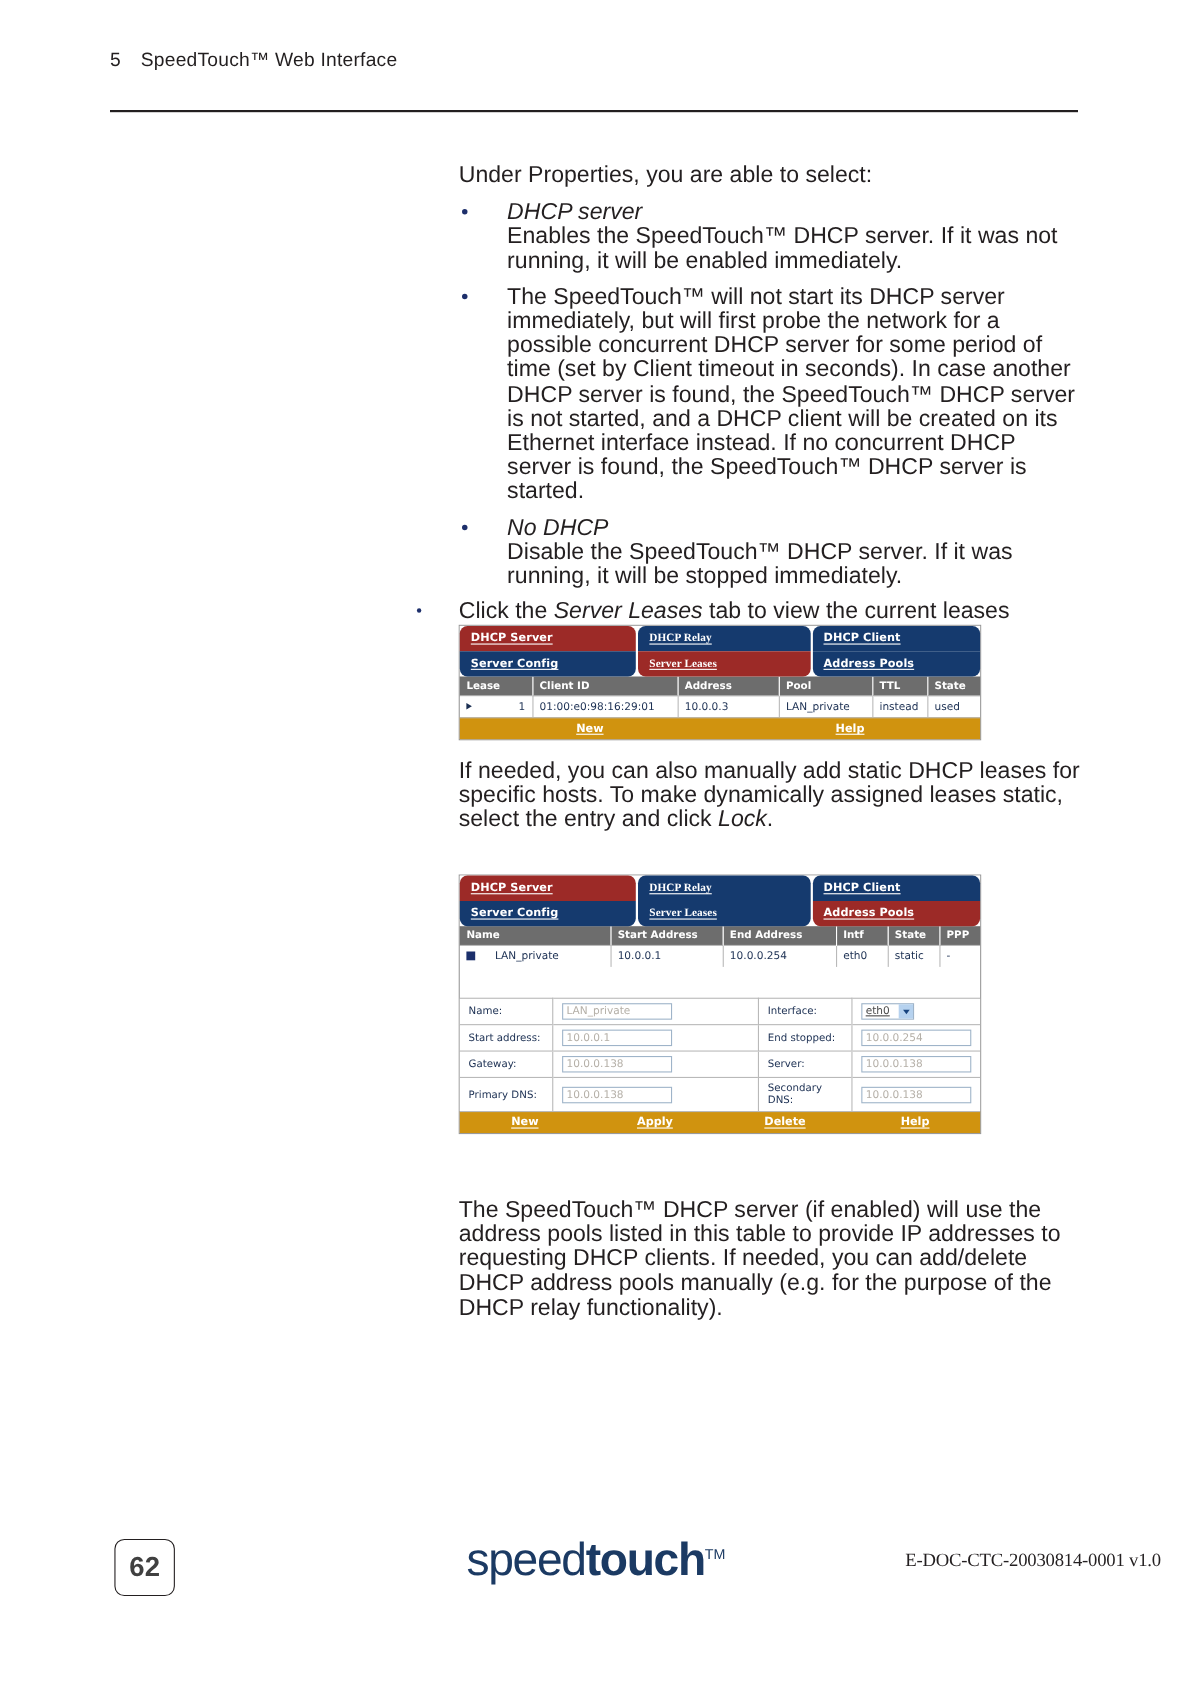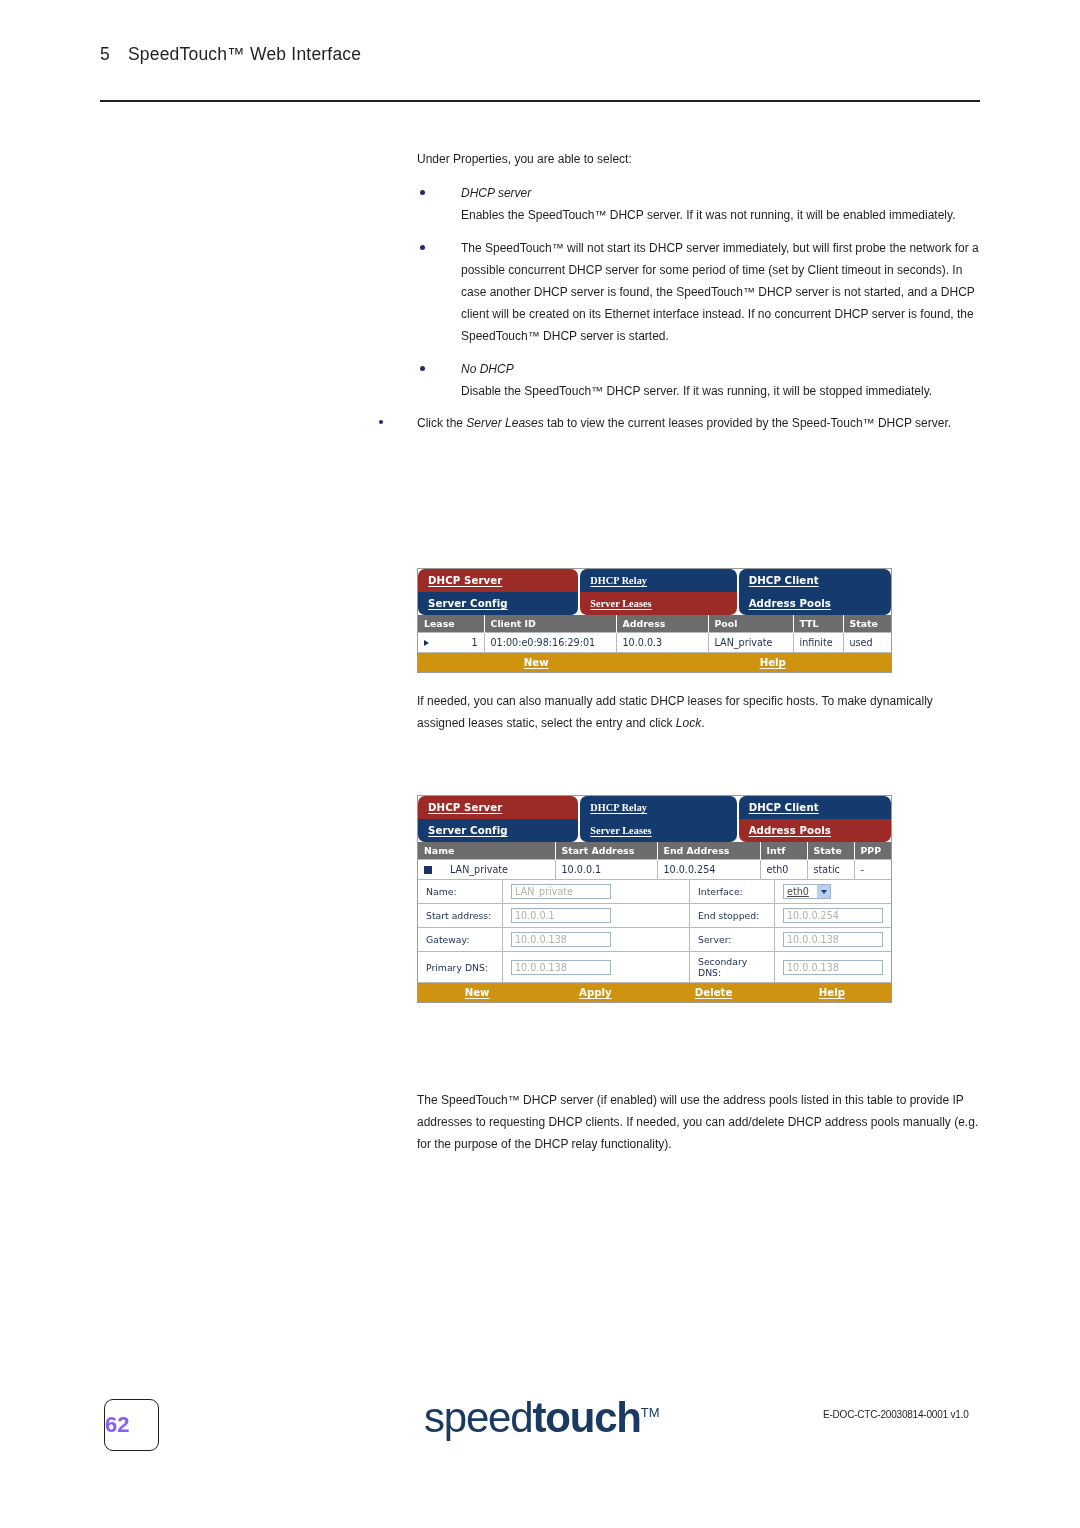--- a/index.html
+++ b/index.html
@@ -34,21 +34,21 @@
     height: 2px;
     background: #231f20;
   }
 
   
   .body-col {
     position: absolute;
     left: 417px;
     top: 148px;
     width: 565px;
-    font-size: 12px;
+    font-size: 21px;
     line-height: 22.2px;
     color: #231f20;
   }
   .para { margin: 0 0 12px 0; }
 
   
   .bullet-row {
     position: relative;
     padding-left: 44px;
     margin-bottom: 10px;
@@ -190,21 +190,21 @@
 
   
   .prop-title {
     color: #153a6e;
     font-weight: bold;
     font-size: 10.3px;
     padding: 5px 8px 4px 8px;
     border-top: 1px solid #b9b9b9;
     background: #ffffff;
   }
-  .ftable { width: 100%; border-collapse: collapse; table-layout: fixed; }
+  .ftable { width: 100%; border-collapse: collapse; table-layout: fixed; margin-top: 28px; }
   .ftable td {
     border-top: 1px solid #b9b9b9;
     border-right: 1px solid #b9b9b9;
     padding: 4px 8px;
     vertical-align: middle;
     background: #ffffff;
   }
   .ftable td:last-child { border-right: none; }
   td.lbl {
     color: #1b2f52;
@@ -262,23 +262,24 @@
   .pagenum-box {
     position: absolute;
     left: 104px;
     top: 1399px;
     width: 53px;
     height: 50px;
     border: 1.6px solid #231f20;
     border-radius: 9px;
     display: flex;
     align-items: center;
-    font-size: 22px;
+    justify-content: center;
+    font-size: 25px;
     font-weight: bold;
-    color: #8b5cf6;
+    color: #404040;
   }
   .logo {
     position: absolute;
     left: 424px;
     top: 1394px;
     font-size: 42px;
     letter-spacing: -1.2px;
     color: #1b3a63;
     white-space: nowrap;
   }
@@ -286,23 +287,24 @@
   .logo .bold  { font-weight: 700; }
   .logo .tm {
     font-size: 13px;
     vertical-align: super;
     letter-spacing: 0;
   }
   .doccode {
     position: absolute;
     left: 823px;
     top: 1409px;
-    font-size: 10px;
+    font-size: 17px;
     color: #231f20;
     letter-spacing: -0.2px;
+    font-family: Liberation Serif, serif;
   }
 </style>
 </head>
 <body>
 
 <div class="page-header">
   <span class="chap-num">5</span><span>SpeedTouch™ Web Interface</span>
 </div>
 <div class="header-rule"></div>
 
@@ -381,21 +383,21 @@
     </thead>
     <tbody>
       <tr>
         <td class="cell-lease">
           <span class="tri"></span>
           <span class="lease-num">1</span>
         </td>
         <td>01:00:e0:98:16:29:01</td>
         <td>10.0.0.3</td>
         <td>LAN_private</td>
-        <td>infinite</td>
+        <td>instead</td>
         <td>used</td>
       </tr>
     </tbody>
   </table>
 
   <div class="actionbar">
     <div class="act"><span>New</span></div>
     <div class="act"><span>Help</span></div>
   </div>
 </div>

